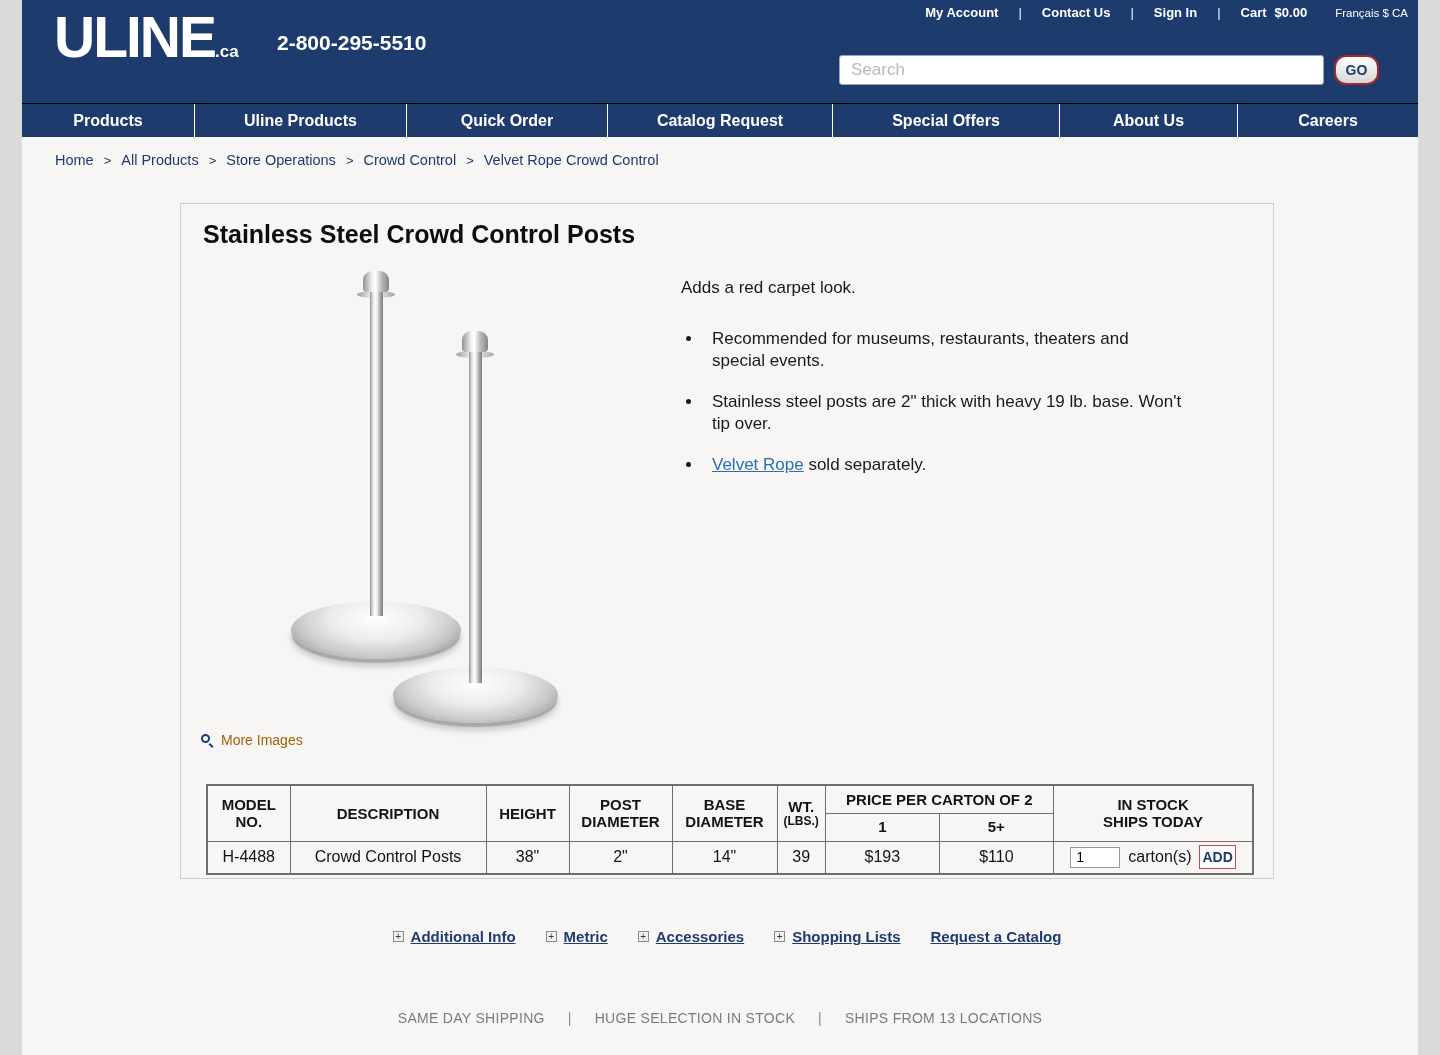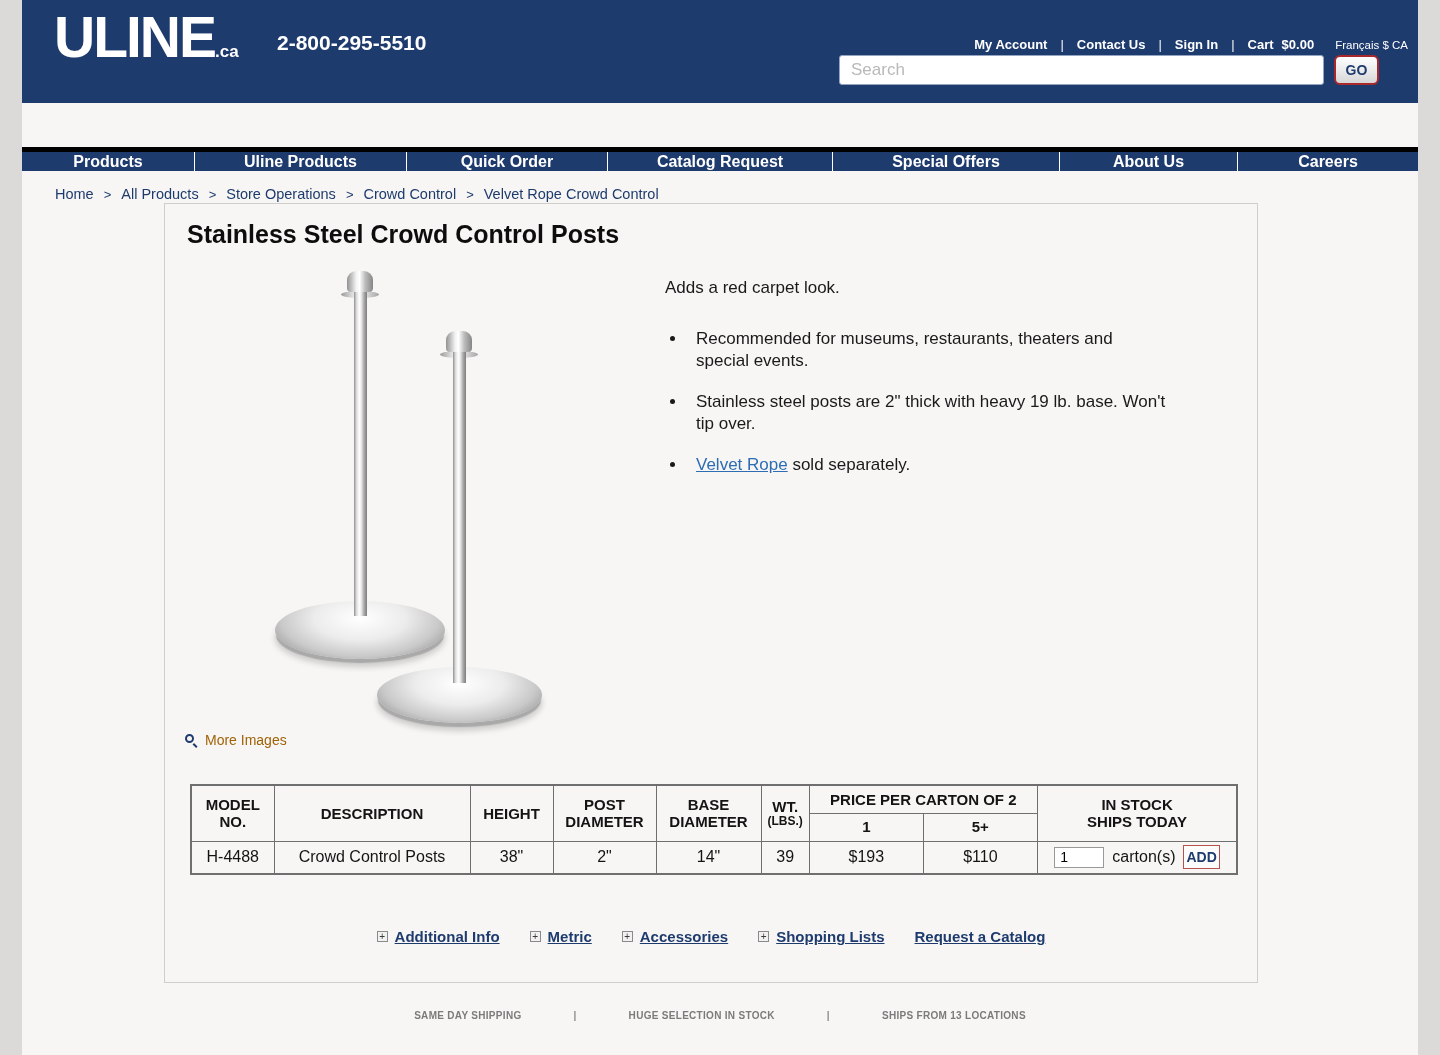--- a/index.html
+++ b/index.html
@@ -6,56 +6,56 @@
   html,body { width:1440px; height:1055px; }
   body {
     background:#dbdad8;
     font-family:"Liberation Sans", sans-serif;
     position:relative; overflow:hidden;
   }
   .column { position:absolute; left:22px; top:0; width:1396px; height:1055px; background:#f7f6f4; }
 
   
   .header { position:relative; height:103px; background:#1e3b6e; }
-  .topbar { position:absolute; top:5px; right:10px; display:flex; align-items:center; gap:13px;
-            color:#fff; font-size:13px; font-weight:bold;margin-top:32px; }
+  .topbar { position:absolute; top:5px; right:10px; display:flex; align-items:center; gap:20px;
+            color:#fff; font-size:13px; font-weight:bold; }
   .topbar .sep { font-weight:normal; opacity:.95; }
   .topbar .cart { display:flex; gap:8px; }
   .locale { font-size:11.5px; font-weight:normal; margin-left:8px; cursor:pointer; }
   .tb-link { cursor:pointer; }
   .logo { position:absolute; left:32px; top:8px; color:#fff; font-size:57px; font-weight:bold;
           letter-spacing:-2px; line-height:1.05; cursor:pointer; }
   .logo-suffix { font-size:17px; letter-spacing:0; font-weight:bold; }
   .phone { position:absolute; left:255px; top:31px; color:#fff; font-size:21px; font-weight:bold; }
   .search-wrap { position:absolute; left:817px; top:55px; display:flex; gap:10px; align-items:center; }
   .search-input { width:485px; height:30px; border:1px solid #93a5c0; border-radius:3px;
                   padding:0 11px; font-size:17px; color:#333; background:#fff;
                   font-family:"Liberation Sans", sans-serif; }
   .search-input::placeholder { color:#b9b9b9; }
-  .go-btn { width:45px; height:30px; border:2px solid #a8282c; border-radius:6px;
+  .go-btn { width:45px; height:30px; border:2px solid #a8282c; border-radius:12px;
             background:linear-gradient(#ffffff,#d7d7d7); color:#1e3b6e; font-weight:bold;
             font-size:14px; cursor:pointer; font-family:"Liberation Sans", sans-serif; }
 
   
-  .nav { display:flex; height:24px; border-top:5px solid #000000; background:#1e3b6e;margin-top:44px; }
+  .nav { display:flex; height:34px; border-top:1px solid #000000; background:#1e3b6e; }
   .nav-item { display:flex; align-items:center; justify-content:center; color:#fff;
               font-size:16px; font-weight:bold; border-right:1px solid #fff; cursor:pointer; }
   .nav-item:nth-child(1){width:173px}.nav-item:nth-child(2){width:212px}
   .nav-item:nth-child(3){width:201px}.nav-item:nth-child(4){width:225px}
   .nav-item:nth-child(5){width:227px}.nav-item:nth-child(6){width:178px}
   .nav-item:nth-child(7){width:180px; border-right:none;}
 
   
   .breadcrumb { margin:15px 0 0 33px; font-size:14.5px; color:#1e3b6e;
                 display:flex; gap:10px; align-items:center; }
   .crumb { cursor:pointer; }
   .crumb-sep { font-size:13px; }
 
   
-  .product-box { position:absolute; left:142px; top:203px; width:1094px; height:780px;
+  .product-box { position:absolute; left:158px; top:203px; width:1094px; height:676px;
                  border:1px solid #cfcecc; }
   .title { position:absolute; left:22px; top:16px; font-size:25px; font-weight:bold; color:#0d0d0d; }
 
   
   .image-area { position:absolute; left:105px; top:60px; width:340px; height:475px; }
   .pole { position:absolute; width:13px;
           background:linear-gradient(to right,#8f8f8f 0%,#d9d9d9 18%,#ffffff 40%,#ececec 55%,#a8a8a8 78%,#7d7d7d 100%);
           z-index:3; }
   .cap { position:absolute; width:26px; height:21px; border-radius:9px 9px 4px 4px;
          background:linear-gradient(to right,#929292,#f2f2f2 35%,#ffffff 48%,#bdbdbd 70%,#868686);
@@ -100,21 +100,21 @@
   .links-row { position:absolute; left:0; top:724px; width:100%; display:flex;
                justify-content:center; gap:30px; align-items:center;
                font-size:15px; font-weight:bold; }
   .link-item { color:#1e3b6e; display:flex; gap:7px; align-items:center; cursor:pointer; }
   .link-text { text-decoration:underline; }
   .plusbox { width:11px; height:11px; border:1px solid #8a8a8a; background:#f1f1f1; color:#3a3a3a;
              font-size:10px; line-height:9px; text-align:center; font-weight:normal; }
 
   
   .footer { position:absolute; left:0; top:1010px; width:100%; display:flex; justify-content:center;
-            gap:52px; align-items:center; color:#7b7b7b; font-size:10px; letter-spacing:0.3px;font-weight:bold; }
+            gap:23px; align-items:center; color:#7b7b7b; font-size:14px; letter-spacing:0.3px; }
   .footer .fsep { color:#8a8a8a; }
 </style>
 </head>
 <body>
 
 <div class="column">
 
   <div class="header">
 
     <div class="topbar">

